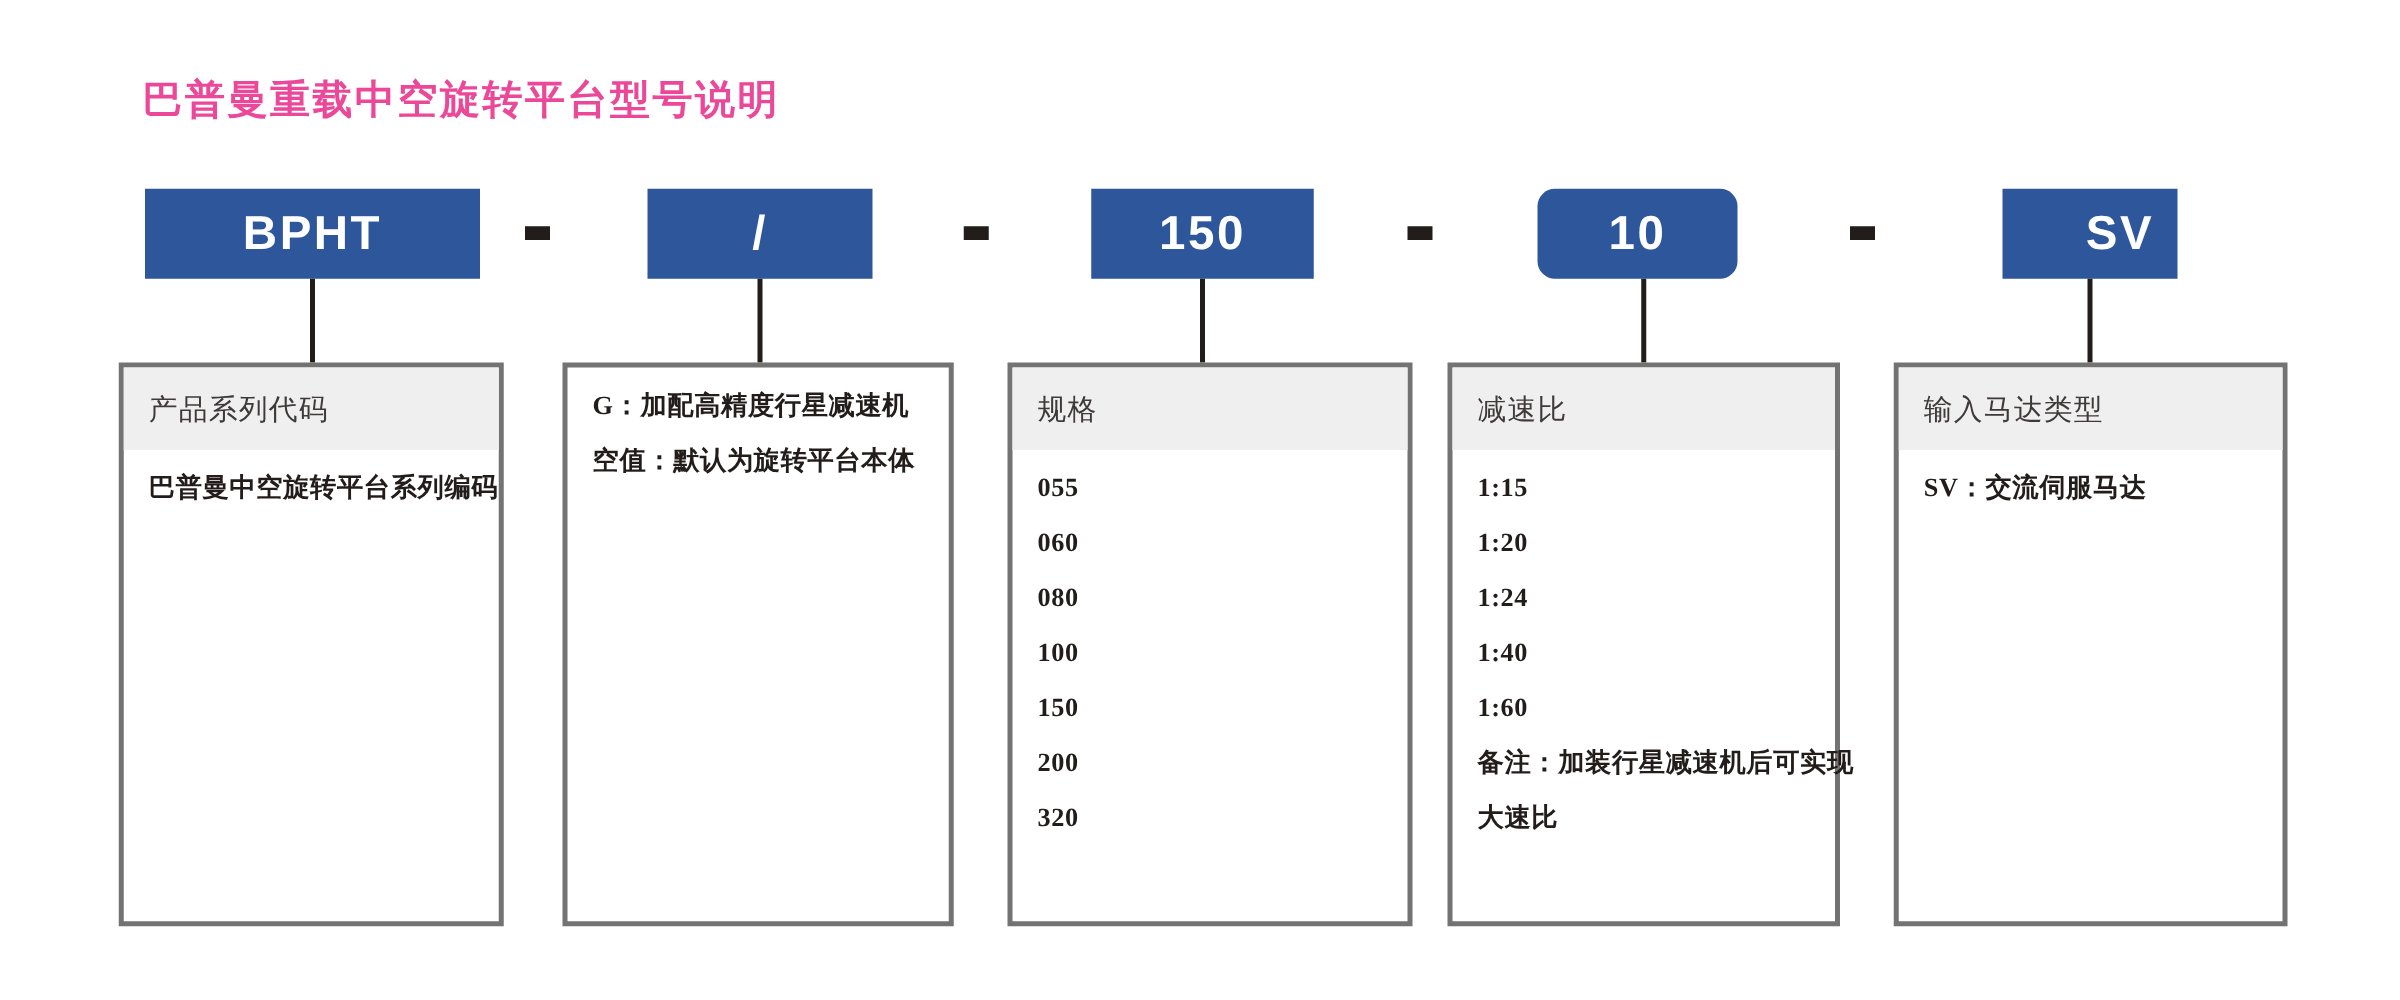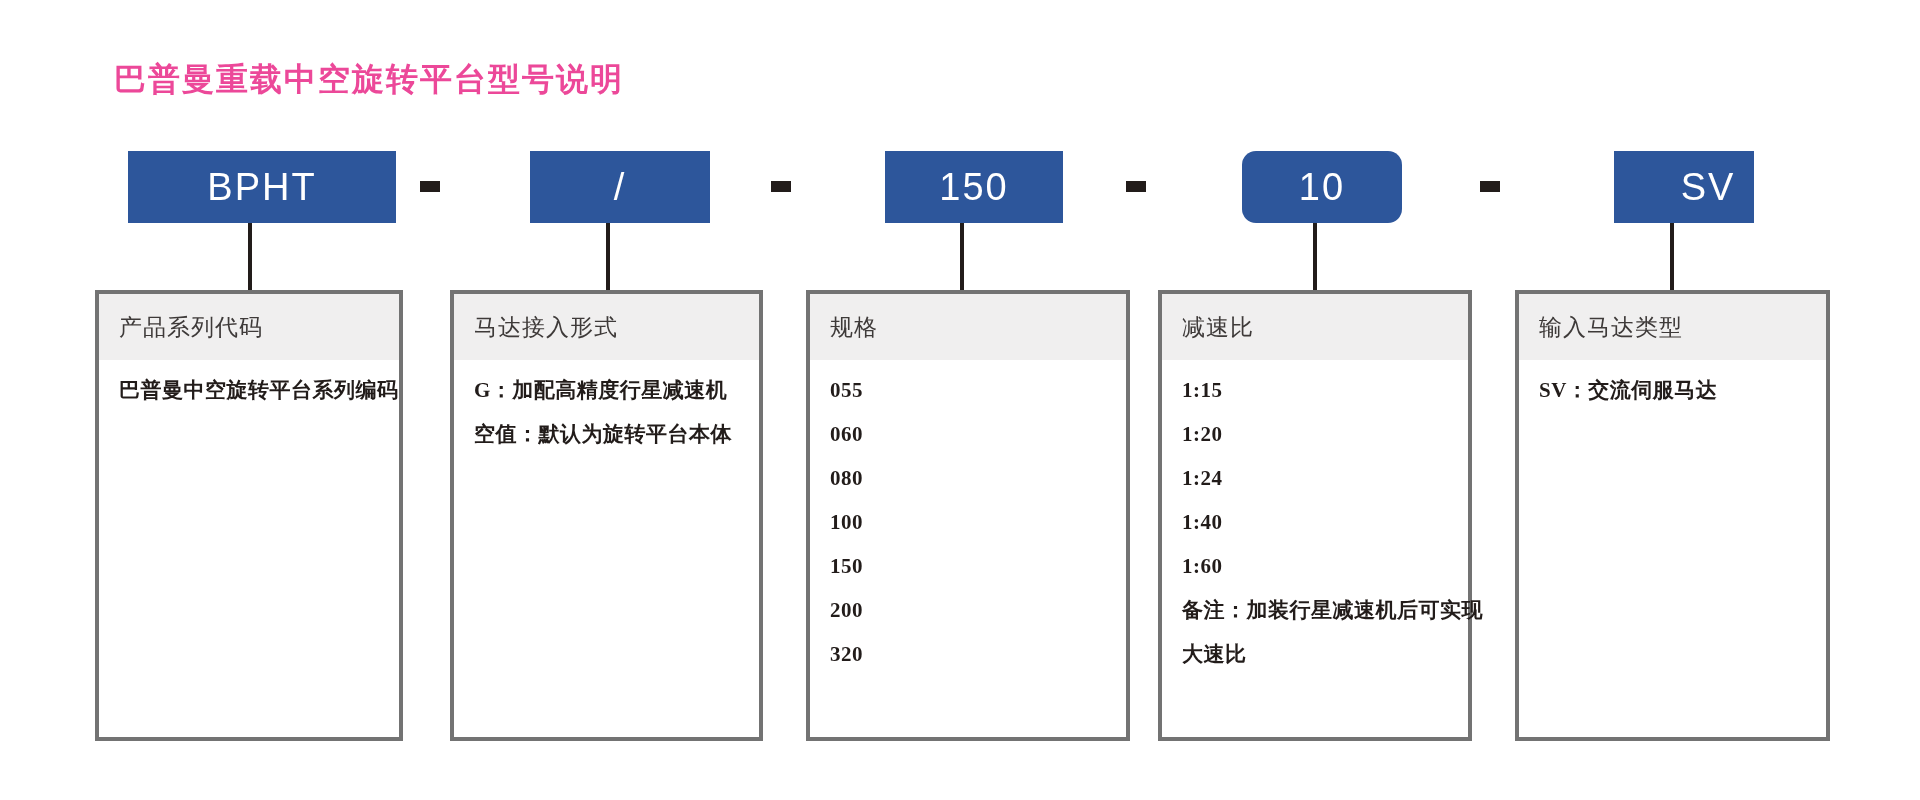--- a/index.html
+++ b/index.html
@@ -26,23 +26,22 @@
   .code-box {
     position: absolute;
     top: 151px;
     height: 72px;
     background: #2d569b;
     color: #ffffff;
     display: flex;
     align-items: center;
     justify-content: center;
     font-size: 38px;
-    font-weight: normal;
+    font-weight: bold;
     letter-spacing: 2px;
-    margin-left: 12px;
   }
   .box-1 { left: 116px;  width: 268px; }
   .box-2 { left: 518px;  width: 180px; }
   .box-3 { left: 873px;  width: 178px; }
   .box-4 { left: 1230px; width: 160px; border-radius: 14px; }
   .box-5 { left: 1602px; width: 140px; padding-left: 48px; }
   .sep-dash {
     position: absolute;
     top: 181px;
     width: 20px;
@@ -128,21 +127,20 @@
   <div class="connector conn-5"></div>
 
   <div class="card card-1">
     <div class="card-header">产品系列代码</div>
     <div class="card-body">
       <div class="card-line">巴普曼中空旋转平台系列编码</div>
     </div>
   </div>
 
   <div class="card card-2">
-    <div class="card-header">马达接入形式</div>
     <div class="card-body">
       <div class="card-line">G：加配高精度行星减速机</div>
       <div class="card-line">空值：默认为旋转平台本体</div>
     </div>
   </div>
 
   <div class="card card-3">
     <div class="card-header">规格</div>
     <div class="card-body">
       <div class="card-line">055</div>

